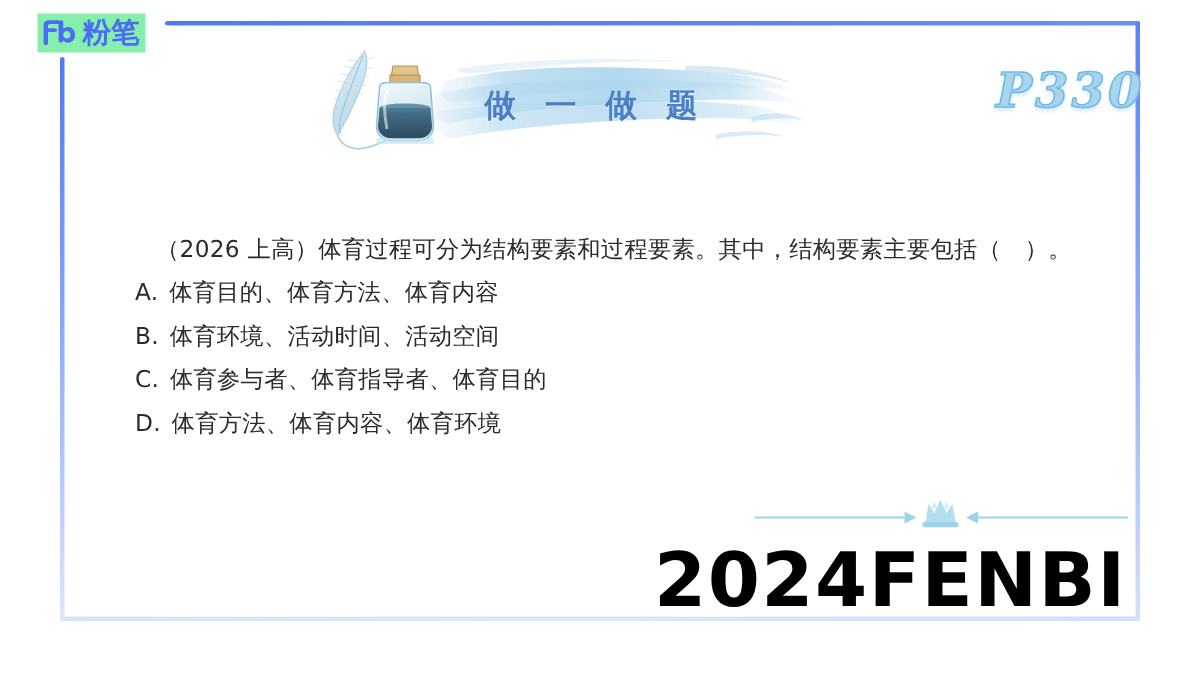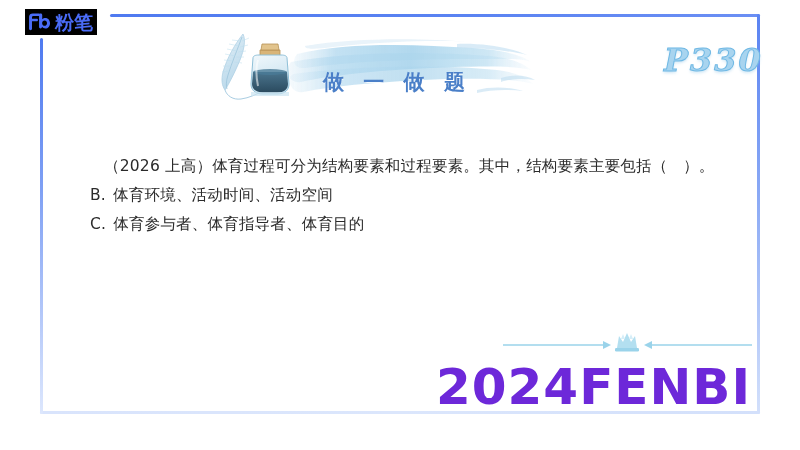--- a/index.html
+++ b/index.html
@@ -54,21 +54,21 @@
   }
 
   
   #brand {
     position: absolute;
     left: 25px; top: 9px;
     display: flex;
     align-items: center;
     gap: 4px;
     z-index: 6;
-    background: #000000;
+    background: #86efac;
     padding: 0 4px 0 0;
   }
   #brand .mark {
     width: 26px; height: 26px;
     display: block;
   }
   #brand .wordmark {
     font-family: "DejaVu Sans", sans-serif;
     font-size: 19px;
     font-weight: 700;
@@ -81,21 +81,21 @@
   
   #banner {
     position: absolute;
     left: 205px; top: 28px;
     width: 330px; height: 80px;
     z-index: 4;
   }
   #banner .art { position: absolute; left: 0; top: 0; }
   #banner-title {
     position: absolute;
-    left: 118px; top: 44px;
+    left: 118px; top: 32px;
     font-family: "DejaVu Sans", sans-serif;
     font-size: 21px;
     font-weight: 700;
     color: #4a7fc8;
     letter-spacing: 6px;
     line-height: 1;
     white-space: nowrap;
     text-shadow: 0 1px 0 rgba(255,255,255,0.8);
     z-index: 3;
   }
@@ -152,21 +152,21 @@
     z-index: 3;
   }
 
   
   #watermark {
     position: absolute;
     left: 436px; top: 362px;
     font-family: "DejaVu Sans", sans-serif;
     font-size: 50px;
     font-weight: 700;
-    color: #6d28d9;
+    color: #000000;
     letter-spacing: 1px;
     line-height: 1;
     white-space: nowrap;
     z-index: 1;
     user-select: none;
   }
 </style>
 </head>
 <body>
 
@@ -258,26 +258,34 @@
     </svg>
     <div id="banner-title">做 一 做 题</div>
   </div>
 
   <div id="page-marker">P330</div>
 
   <div id="question-block">
     <div id="question-stem">（2026 上高）体育过程可分为结构要素和过程要素。其中，结构要素主要包括（　）。</div>
 
     <div class="option-row">
+      <span class="opt-letter">A.</span>
+      <span class="opt-text">体育目的、体育方法、体育内容</span>
+    </div>
+    <div class="option-row">
       <span class="opt-letter">B.</span>
       <span class="opt-text">体育环境、活动时间、活动空间</span>
     </div>
     <div class="option-row">
       <span class="opt-letter">C.</span>
       <span class="opt-text">体育参与者、体育指导者、体育目的</span>
+    </div>
+    <div class="option-row">
+      <span class="opt-letter">D.</span>
+      <span class="opt-text">体育方法、体育内容、体育环境</span>
     </div>
   </div>
 
   <div id="ornament">
     <svg width="265" height="26" viewBox="0 0 265 26">
       <line x1="8" y1="15" x2="108" y2="15" stroke="#9ad3ea" stroke-width="1.4"></line>
       <path d="M108 11 L116 15 L108 19 Z" fill="#9ad3ea"></path>
       <line x1="257" y1="15" x2="157" y2="15" stroke="#9ad3ea" stroke-width="1.4"></line>
       <path d="M157 11 L149 15 L157 19 Z" fill="#9ad3ea"></path>
       <g fill="#b3dff0">

